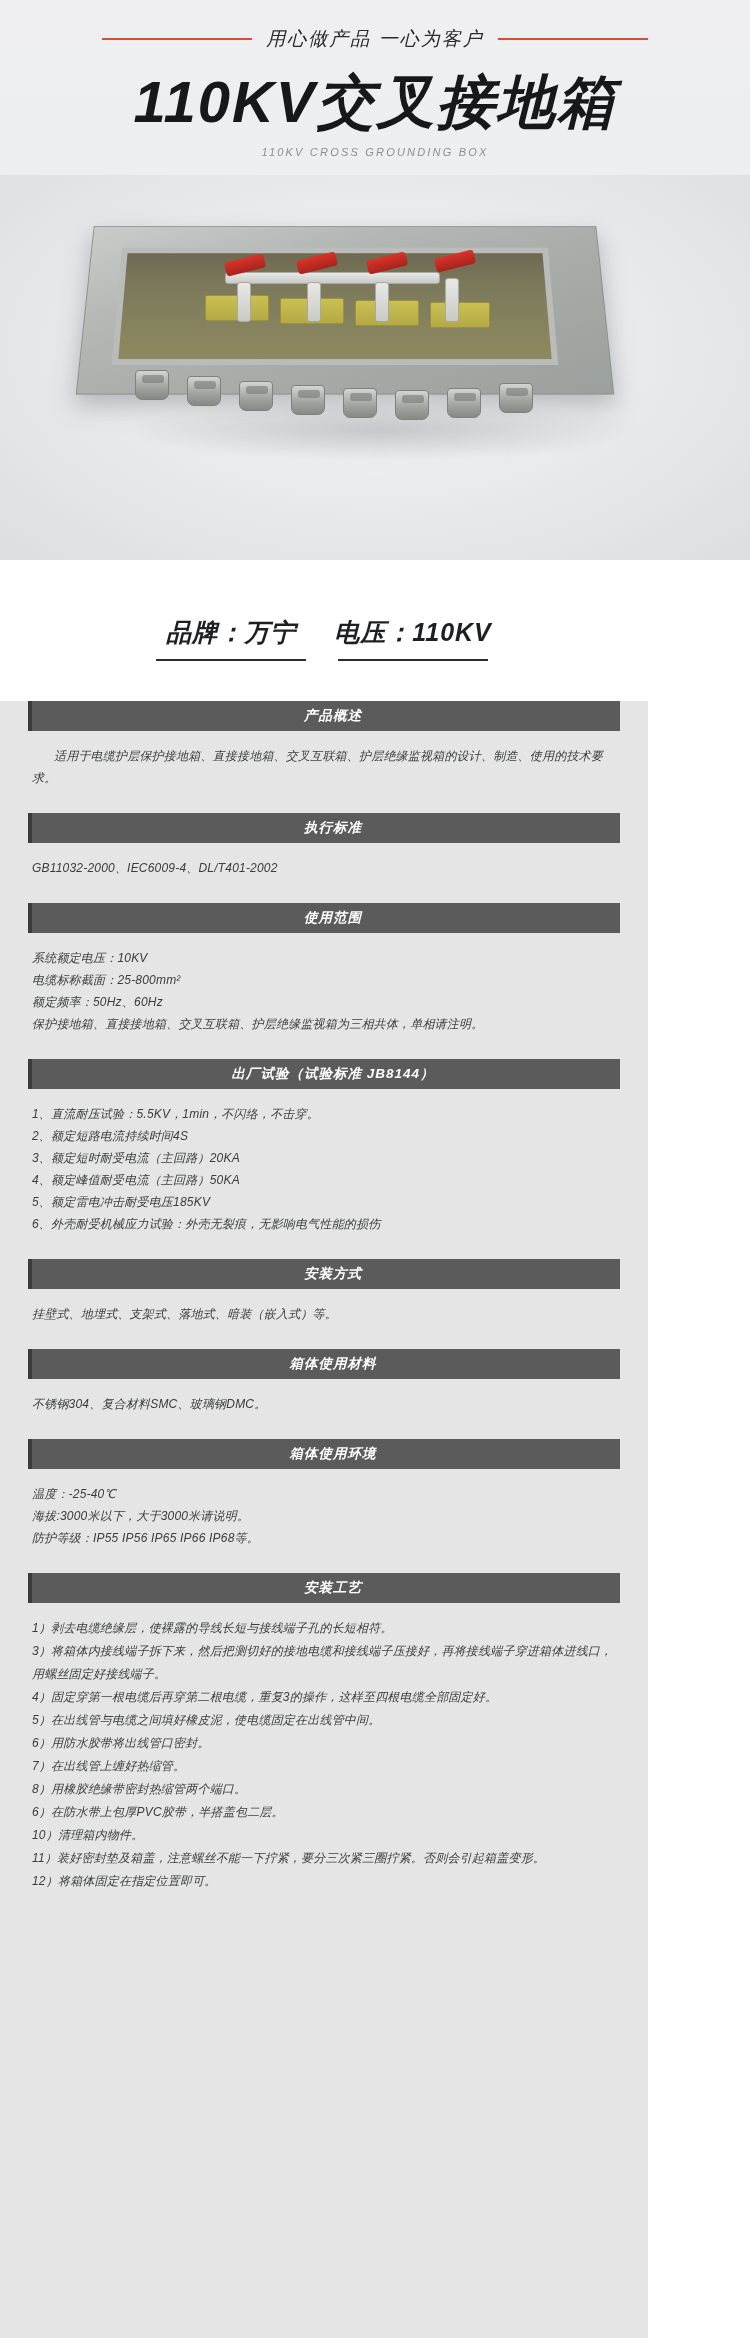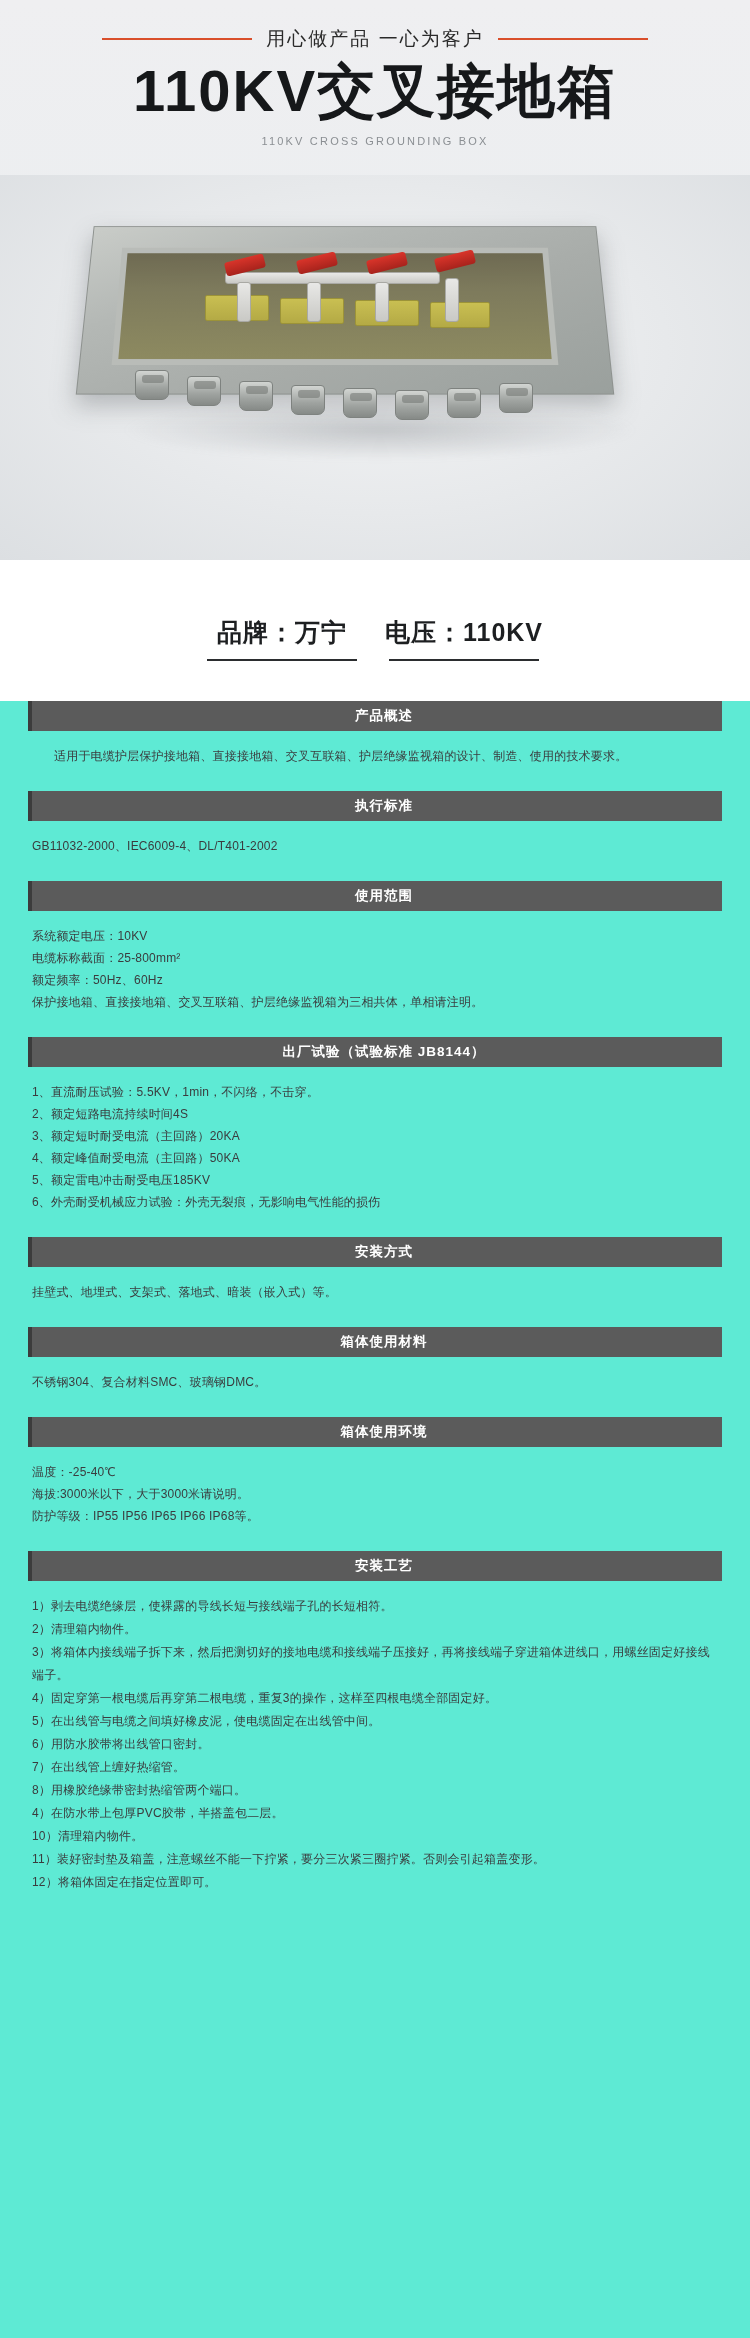--- a/index.html
+++ b/index.html
@@ -2,24 +2,25 @@
 <html><head>
 <meta charset="utf-8">
 <style>
   * { box-sizing: border-box; margin: 0; padding: 0; }
   html, body {
     width: 750px;
     background: #ffffff;
     font-family: "Liberation Sans", sans-serif;
   }
   .page {
-    width: 750px;
+    width: 648px;
     min-height: 2338px;
     position: relative;
-    background: #5eead4;
+    background: #e5e5e5;
+    font-style: italic;
   }
 
   
   .hero {
     width: 750px;
     height: 560px;
     background: linear-gradient(180deg, #efeff1 0%, #eceef0 40%, #e8eaec 100%);
     position: relative;
     overflow: hidden;
   }
@@ -38,21 +39,21 @@
     height: 2px;
     background: #d94f2b;
   }
   .slogan-text {
     font-size: 19px;
     letter-spacing: 2px;
     color: #2a2a2a;
     font-weight: 500;
   }
   .hero-title {
-    margin-top: 7px;
+    margin-top: 18px;
     font-size: 58px;
     font-weight: bold;
     letter-spacing: 2px;
     color: #16181a;
     text-align: center;
     line-height: 1.1;
   }
   .hero-sub {
     margin-top: 12px;
     font-size: 11px;
@@ -348,28 +349,27 @@
         <p>防护等级：IP55 IP56 IP65 IP66 IP68等。</p>
       </div>
     </div>
 
     <div class="sec" style="">
       <div class="sec-head">
         <span class="sec-head-title">安装工艺</span>
       </div>
       <div class="sec-body proc-body">
         <p>1）剥去电缆绝缘层，使裸露的导线长短与接线端子孔的长短相符。</p>
-        <p>2）清理箱内物件。</p>
         <p>3）将箱体内接线端子拆下来，然后把测切好的接地电缆和接线端子压接好，再将接线端子穿进箱体进线口，用螺丝固定好接线端子。</p>
         <p>4）固定穿第一根电缆后再穿第二根电缆，重复3的操作，这样至四根电缆全部固定好。</p>
         <p>5）在出线管与电缆之间填好橡皮泥，使电缆固定在出线管中间。</p>
         <p>6）用防水胶带将出线管口密封。</p>
         <p>7）在出线管上缠好热缩管。</p>
         <p>8）用橡胶绝缘带密封热缩管两个端口。</p>
-        <p>4）在防水带上包厚PVC胶带，半搭盖包二层。</p>
+        <p>6）在防水带上包厚PVC胶带，半搭盖包二层。</p>
         <p>10）清理箱内物件。</p>
         <p>11）装好密封垫及箱盖，注意螺丝不能一下拧紧，要分三次紧三圈拧紧。否则会引起箱盖变形。</p>
         <p>12）将箱体固定在指定位置即可。</p>
       </div>
     </div>
 
   </div>
 </div>
 
 </body></html>

